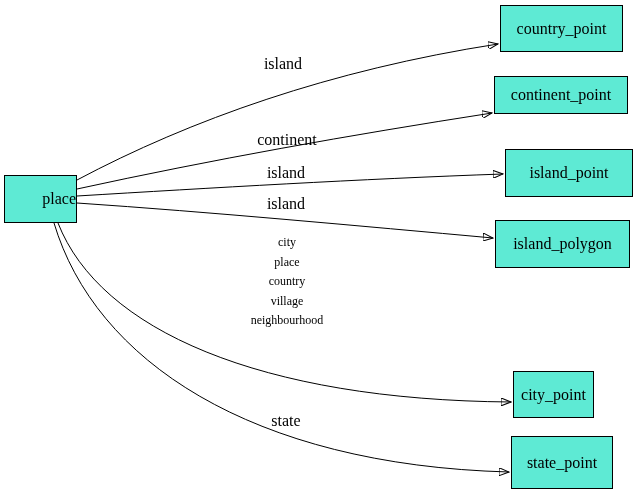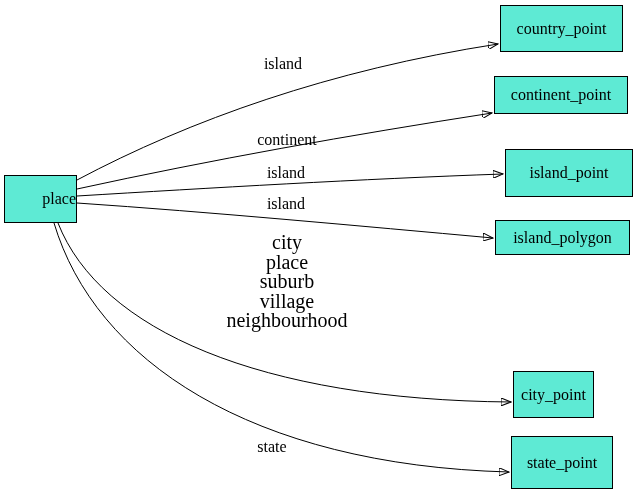--- a/index.html
+++ b/index.html
@@ -42,40 +42,40 @@
   .edge-label {
     position: absolute;
     transform: translate(-50%, -50%);
     font-size: 16px;
     white-space: nowrap;
     background: transparent;
   }
   .edge-label-multi {
     position: absolute;
     transform: translateX(-50%);
-    font-size: 20px;
+    font-size: 12px;
     line-height: 19.5px;
     text-align: center;
     white-space: nowrap;
   }
   
   .node-place          { left: 4px;   top: 175px; width: 73px;  height: 48px; justify-content: flex-end; }
   .node-country-point  { left: 500px; top: 5px;   width: 123px; height: 47px; }
   .node-continent-point{ left: 494px; top: 76px;  width: 134px; height: 38px; }
   .node-island-point   { left: 505px; top: 149px; width: 128px; height: 48px; }
-  .node-island-polygon { left: 495px; top: 220px; width: 135px; height: 35px; }
+  .node-island-polygon { left: 495px; top: 220px; width: 135px; height: 48px; }
   .node-city-point     { left: 513px; top: 371px; width: 81px;  height: 47px; }
   .node-state-point    { left: 511px; top: 436px; width: 102px; height: 53px; }
   
   .lbl-country   { left: 283px; top: 64px;  }
   .lbl-continent { left: 287px; top: 140px; }
   .lbl-island-1  { left: 286px; top: 173px; }
   .lbl-island-2  { left: 286px; top: 204px; }
   .lbl-city-types{ left: 287px; top: 233px; }
-  .lbl-state     { left: 272px; top: 421px; margin-top: 26px; }
+  .lbl-state     { left: 286px; top: 421px; }
 </style>
 </head>
 <body>
 
 <div class="stage">
 
   <svg class="edges-svg" viewBox="0 0 635 496" xmlns="http://www.w3.org/2000/svg">
     <defs>
       <marker id="arrowhead" markerUnits="userSpaceOnUse" markerWidth="11" markerHeight="8" refX="10" refY="4" orient="auto">
         <path d="M0,0 L10,4 L0,8 Z" fill="#000000" stroke="#000000"></path>
@@ -111,19 +111,19 @@
     <span>state_point</span>
   </div>
 
   <div class="edge-label lbl-country">island</div>
   <div class="edge-label lbl-continent">continent</div>
   <div class="edge-label lbl-island-1">island</div>
   <div class="edge-label lbl-island-2">island</div>
   <div class="edge-label-multi lbl-city-types">
     <div>city</div>
     <div>place</div>
-    <div>suburb</div>
+    <div>country</div>
     <div>village</div>
     <div>neighbourhood</div>
   </div>
   <div class="edge-label lbl-state">state</div>
 
 </div>
 
 </body></html>

